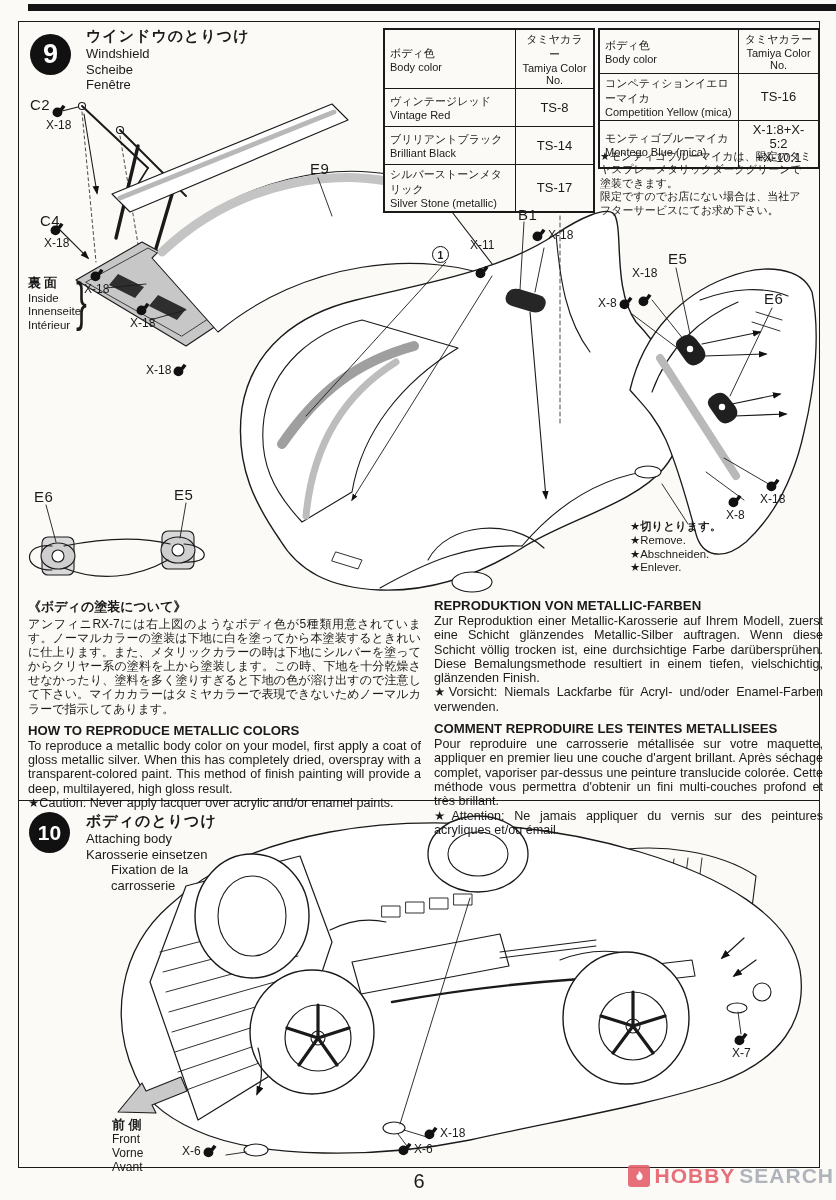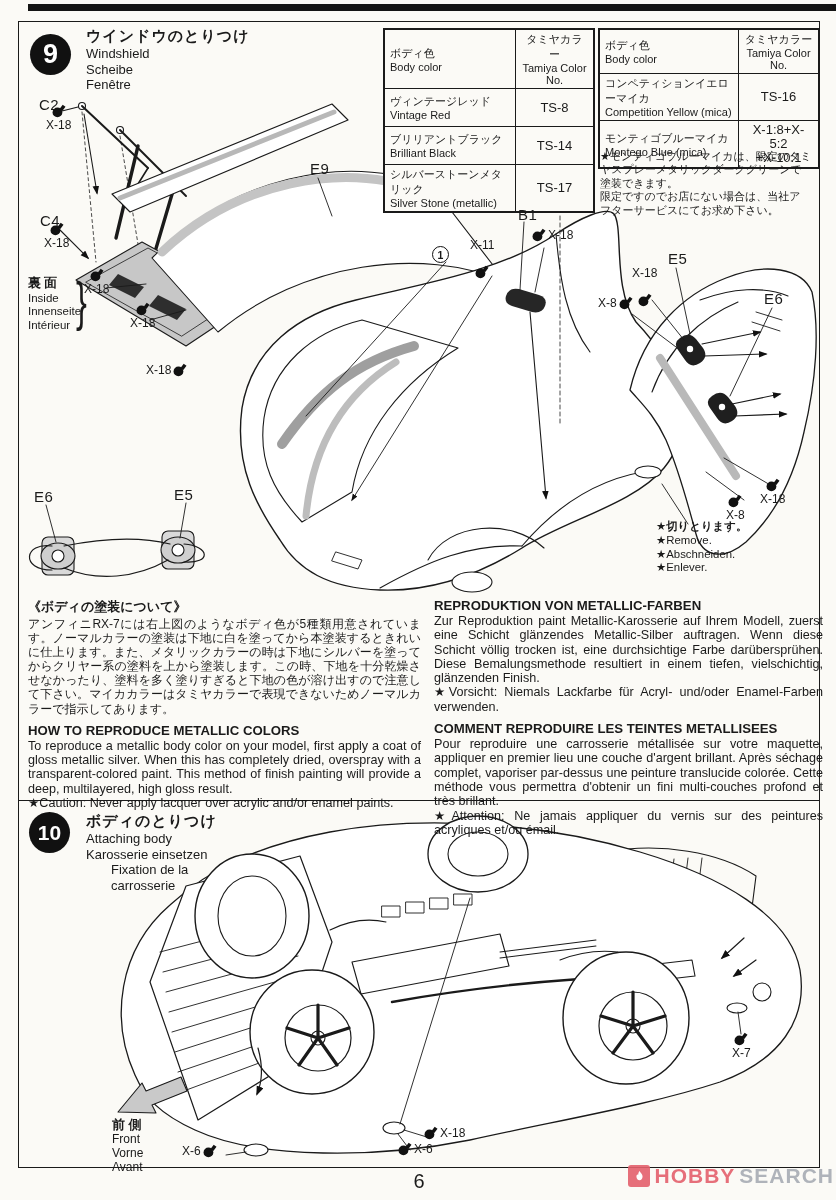--- a/index.html
+++ b/index.html
@@ -47,21 +47,21 @@
   .co.paint .pl{font-size:12px;font-weight:500;}
   .co.paint .pi{display:flex;}
   .co.paint.dir-t{flex-direction:column;gap:0;align-items:center;}
   .co.paint.dir-b{flex-direction:column-reverse;gap:13px;align-items:center;}
   .co.paint.dir-r{flex-direction:row-reverse;}
 
   .inside{position:absolute;left:28px;top:276px;font-size:11.5px;line-height:13.5px;}
   .inside .ja{font-size:13px;font-weight:bold;letter-spacing:3px;margin-bottom:2px;}
   .brace{position:absolute;left:76px;top:274px;font-size:54px;font-weight:300;transform:scaleX(.6);
          transform-origin:left center;line-height:54px;}
-  .rnote{position:absolute;left:656px;top:520px;font-size:11.4px;line-height:13.8px;}
+  .rnote{position:absolute;left:630px;top:520px;font-size:11.4px;line-height:13.8px;}
   .rnote .l0{font-weight:bold;}
 
   
   .tcol{position:absolute;}
   #tcol-l{left:28px;top:598px;width:393px;}
   #tcol-r{left:434px;top:598px;width:389px;}
   .blk{margin-bottom:7px;}
   .blk h4{margin:0 0 1px 0;font-size:13.2px;}
   .blk .jh{font-size:13px;}
   .blk p{margin:0;font-size:12px;line-height:14.1px;text-align:justify;}
@@ -318,21 +318,21 @@
     </div>
     <div class="blk">
       <h4>HOW TO REPRODUCE METALLIC COLORS</h4>
       <p class="lat">To reproduce a metallic body color on your model, first apply a coat of gloss metallic silver. When this has completely dried, overspray with a transparent-colored paint. This method of finish painting will provide a deep, multilayered, high gloss result.</p>
       <p class="lat">★Caution: Never apply lacquer over acrylic and/or enamel paints.</p>
     </div>
   </div>
   <div class="tcol" id="tcol-r">
     <div class="blk">
       <h4>REPRODUKTION VON METALLIC-FARBEN</h4>
-      <p class="lat">Zur Reproduktion paint Metallic-Karosserie auf Ihrem Modell, zuerst eine Schicht glänzendes Metallic-Silber auftragen. Wenn diese Schicht völlig trocken ist, eine durchsichtige Farbe darübersprühen. Diese Bemalungsmethode resultiert in einem tiefen, vielschichtig, glänzenden Finish.</p>
+      <p class="lat">Zur Reproduktion einer Metallic-Karosserie auf Ihrem Modell, zuerst eine Schicht glänzendes Metallic-Silber auftragen. Wenn diese Schicht völlig trocken ist, eine durchsichtige Farbe darübersprühen. Diese Bemalungsmethode resultiert in einem tiefen, vielschichtig, glänzenden Finish.</p>
       <p class="lat">★Vorsicht: Niemals Lackfarbe für Acryl- und/oder Enamel-Farben verwenden.</p>
     </div>
     <div class="blk">
       <h4>COMMENT REPRODUIRE LES TEINTES METALLISEES</h4>
       <p class="lat">Pour reproduire une carrosserie métallisée sur votre maquette, appliquer en premier lieu une couche d'argent brillant. Après séchage complet, vaporiser par-dessus une peinture translucide colorée. Cette méthode vous permettra d'obtenir un fini multi-couches profond et très brillant.</p>
       <p class="lat">★Attention: Ne jamais appliquer du vernis sur des peintures acryliques et/ou émail.</p>
     </div>
   </div>
 
   <div class="badge" id="badge10">
@@ -347,21 +347,21 @@
   </div>
 
   <div class="front">
     <div class="ja">前 側</div>
     <div>Front</div>
     <div>Vorne</div>
     <div>Avant</div>
   </div>
 
   <div id="overlay">
-      <div class="co part" style="left: 30px; top: 96px; margin-left: 9px;">C2</div>
+      <div class="co part" style="left: 30px; top: 96px;">C2</div>
       <div class="co paint dir-t" style="left: 46px; top: 104px;">
         <span class="pi">
           <svg viewBox="0 0 16 16" width="14" height="14">
             <circle cx="6.2" cy="9.6" r="5.6" fill="#111"></circle>
             <path d="M8.6 5.8 L12.2 0.8 L15.4 3.0 L11.8 8.0 Z" fill="#111"></path>
           </svg>
         </span>
         <span class="pl">X-18</span>
       </div>
       <div class="co part" style="left: 40px; top: 212px;">C4</div>

